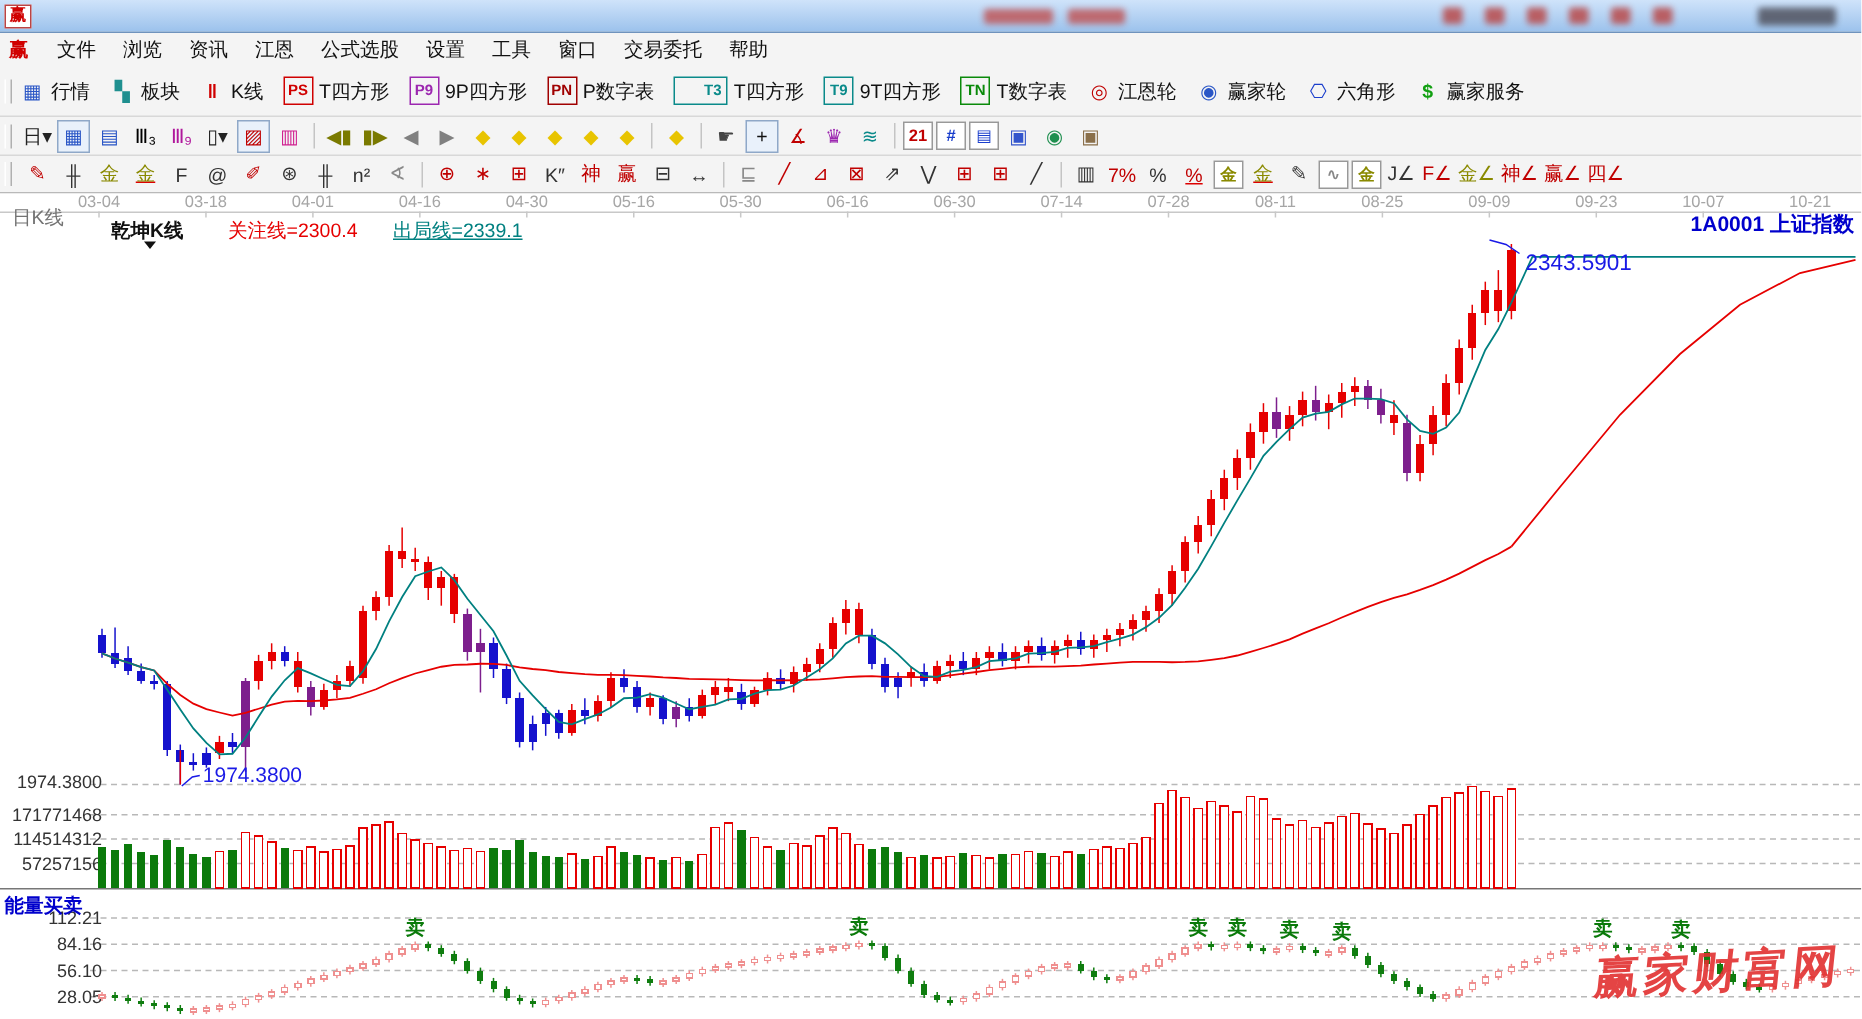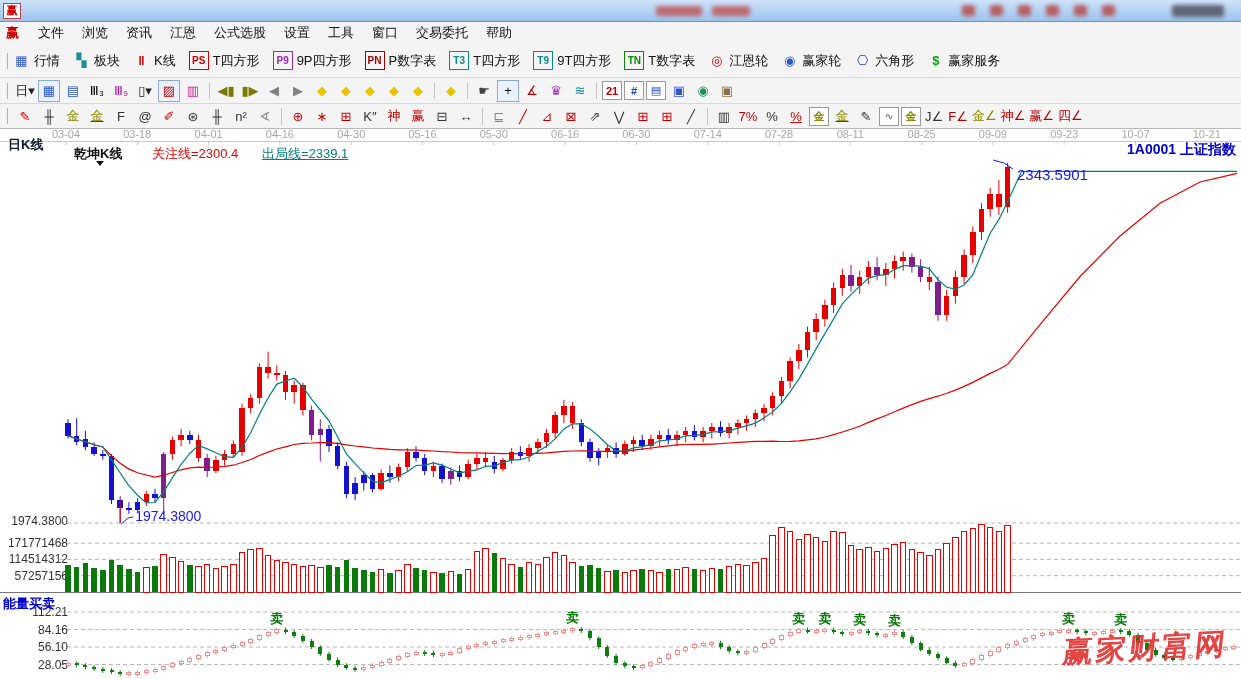--- a/index.html
+++ b/index.html
@@ -26,21 +26,21 @@
   .t1icon{display:inline-flex;align-items:center;justify-content:center;min-width:17px;height:17px;font-size:13px;font-weight:bold;}
   .t1icon.boxed{border:1px solid currentColor;font-size:10px;width:18px;}
   .ib{min-width:20px;height:20px;display:flex;align-items:center;justify-content:center;font-size:13px;
     margin:0 1px;cursor:pointer;border:1px solid transparent;white-space:nowrap;}
   .ib.pressed{border:1px solid #8fa8c8;background:#e9f1fb;}
   .ib.boxed{border:1px solid #999;background:#fff;min-width:18px;height:17px;font-size:11px;font-weight:bold;}
   .ib.underl{text-decoration:underline;text-decoration-color:#d00;}
   .sep{width:1px;height:17px;background:#c4c4c4;margin:0 4px;}
   .chartwrap{position:relative;width:1241px;height:550px;background:#fff;}
   .olabel{position:absolute;white-space:nowrap;}
-  .lbl-period{left:8px;top:7px;font-size:13px;color:#0f172a;font-weight:bold;}
+  .lbl-period{left:8px;top:7px;font-size:13px;color:#737373;}
   .lbl-ktype{left:74px;top:16px;font-size:13px;color:#111;font-weight:bold;}
   .lbl-ktype:after{content:"";position:absolute;left:22px;top:16px;border:4px solid transparent;border-top:5px solid #111;}
   .lbl-att{left:152px;top:16px;font-size:13px;color:#e60000;}
   .lbl-exit{left:262px;top:16px;font-size:13px;color:#008080;text-decoration:underline;}
   .lbl-symbol{right:5px;top:12px;font-size:14px;color:#0000cc;font-weight:bold;}
   .lbl-ind{left:3px;top:466px;font-size:13px;color:#0000cc;font-weight:bold;}
   .watermark{left:1063px;top:499px;font-size:30px;font-weight:bold;color:#e23030;opacity:.9;
     font-family:"DejaVu Serif","Liberation Serif",serif;transform:skew(-6deg,-3deg);letter-spacing:3px;}
 </style>
 </head>
@@ -93,21 +93,21 @@
     </span>
     <span class="t1item">
       <span class="t1icon boxed" style="color: rgb(156, 39, 176);">P9</span>
       <span>9P四方形</span>
     </span>
     <span class="t1item">
       <span class="t1icon boxed" style="color: rgb(160, 0, 0);">PN</span>
       <span>P数字表</span>
     </span>
     <span class="t1item">
-      <span class="t1icon boxed" style="color: rgb(10, 138, 138);">T3</span>
+      <span class="t1icon boxed" style="color: rgb(10, 138, 138); padding-left: 16px;">T3</span>
       <span>T四方形</span>
     </span>
     <span class="t1item">
       <span class="t1icon boxed" style="color: rgb(10, 138, 138);">T9</span>
       <span>9T四方形</span>
     </span>
     <span class="t1item">
       <span class="t1icon boxed" style="color: rgb(10, 138, 10);">TN</span>
       <span>T数字表</span>
     </span>

